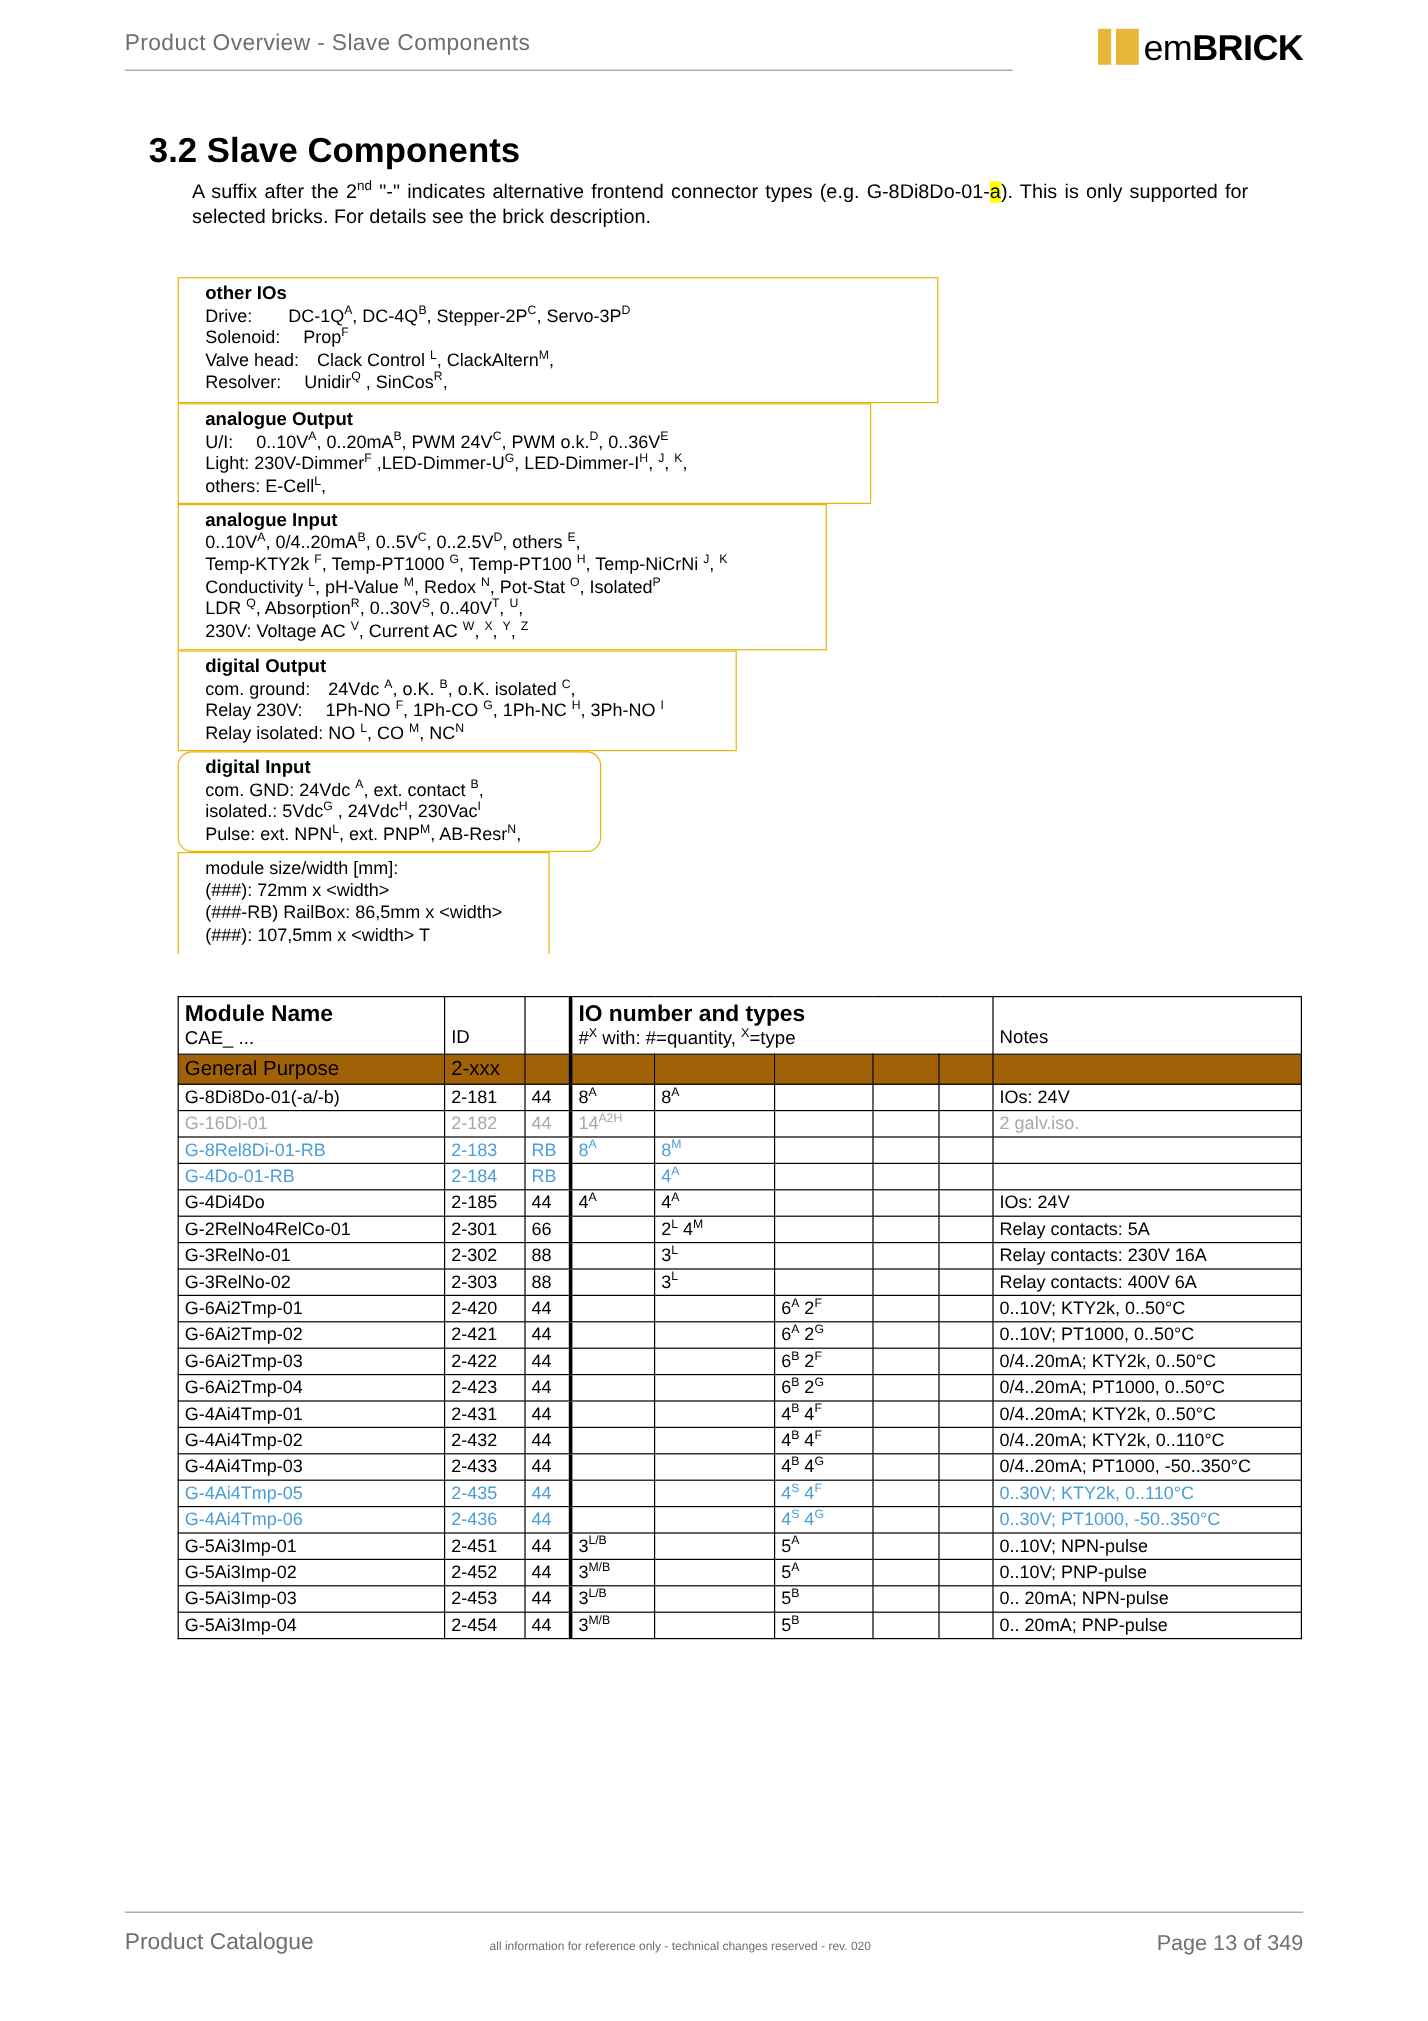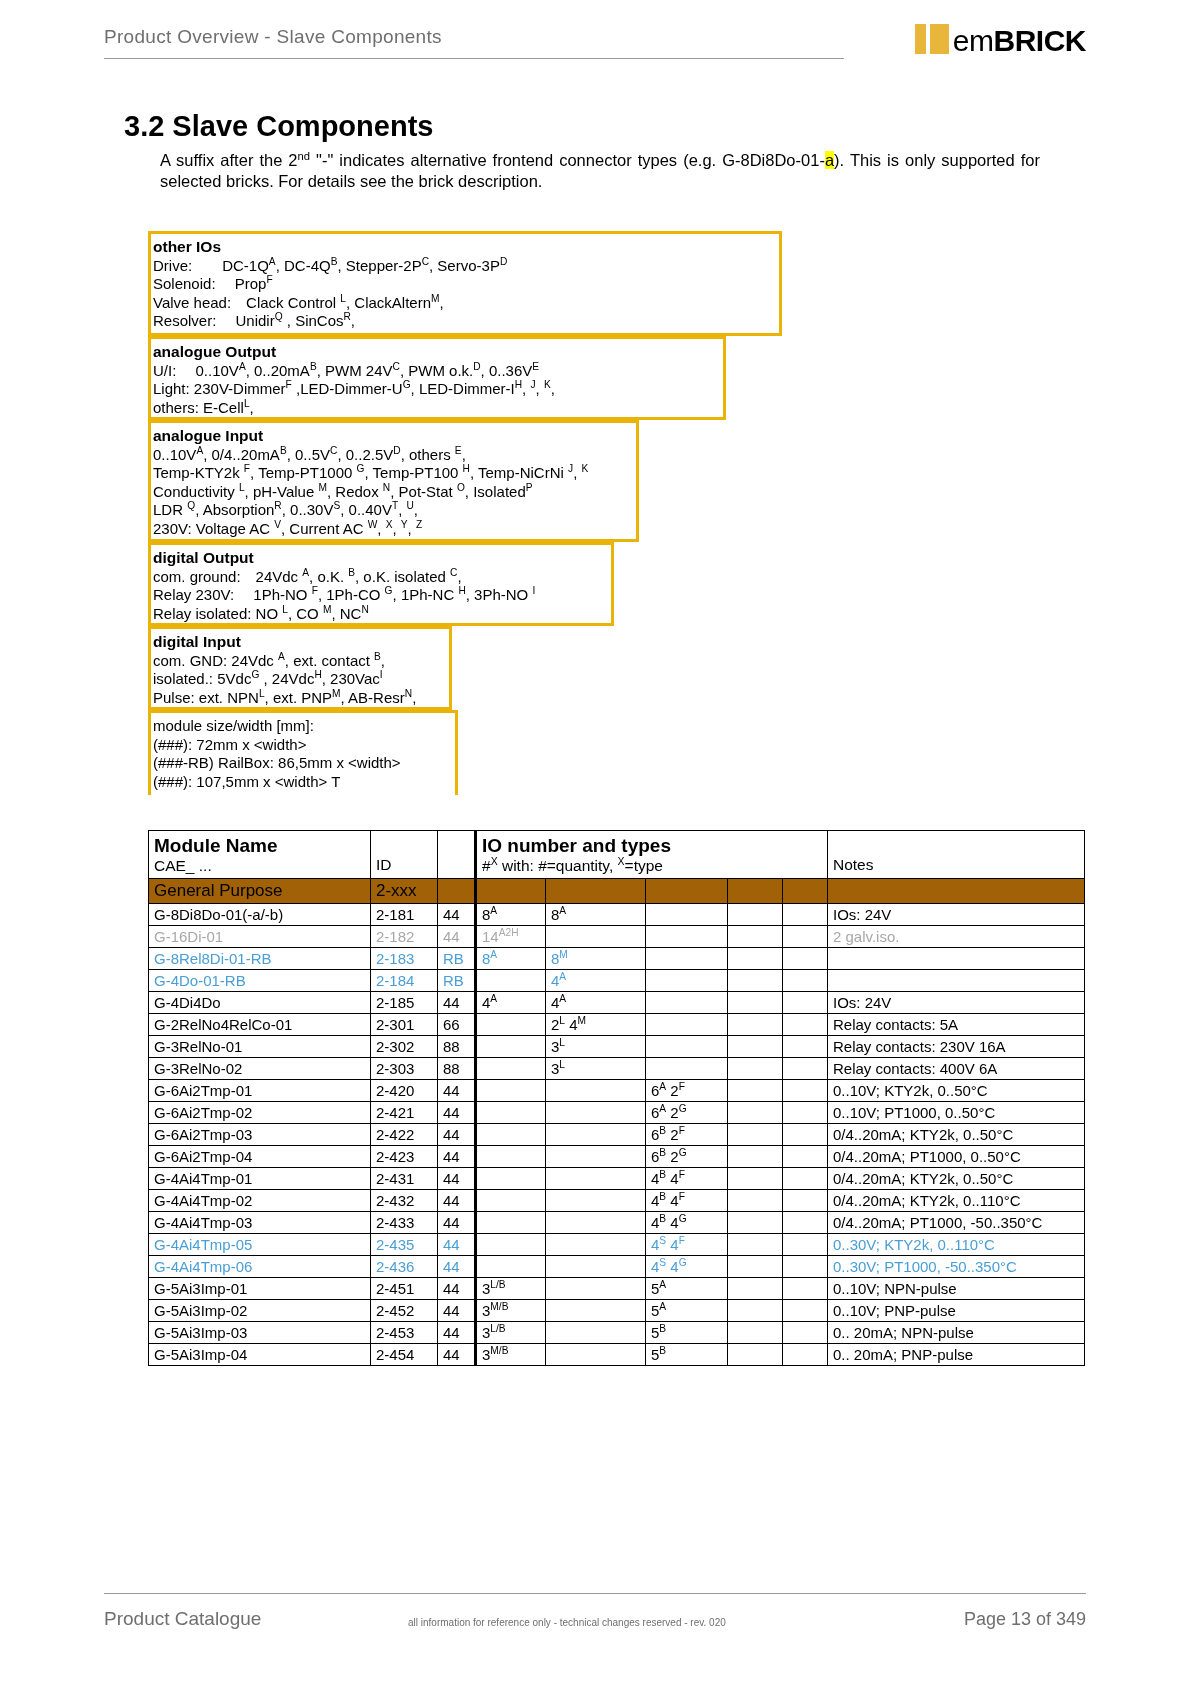--- a/index.html
+++ b/index.html
@@ -98,24 +98,24 @@
   sup { font-size: 0.68em; vertical-align: super; line-height: 0; }
 
   
   .legend {
     position: absolute;
     left: 148px;
     top: 231px;
   }
   .lbox {
     position: absolute;
-    border: 3px solid #eab308;
+    border: 1px solid #eab308;
     box-sizing: border-box;
     background: #ffffff;
-    padding: 4px 0 5px 2px;
+    padding: 4px 0 5px 22px;
     font-size: 15px;
     line-height: 18.6px;
   }
   .lbox b { font-size: 15.5px; }
 
   
   table.main {
     position: absolute;
     left: 148px;
     top: 830px;
@@ -220,41 +220,41 @@
 
     <div class="lbox" style="left:0; top:105px; width:578px; height:84px;">
       <b>analogue Output</b>
       <div>
           <div>U/I:  0..10V<sup>A</sup>, 0..20mA<sup>B</sup>, PWM 24V<sup>C</sup>, PWM o.k.<sup>D</sup>, 0..36V<sup>E</sup></div>
           <div>Light:  230V-Dimmer<sup>F</sup> ,LED-Dimmer-U<sup>G</sup>, LED-Dimmer-I<sup>H</sup>, <sup>J</sup>, <sup>K</sup>,</div>
           <div>others: E-Cell<sup>L</sup>,</div>
         </div>
     </div>
 
-    <div class="lbox" style="left:0; top:189px; width:491px; height:122px;">
+    <div class="lbox" style="left:0; top:189px; width:541px; height:122px;">
       <b>analogue Input</b>
       <div>
           <div>0..10V<sup>A</sup>, 0/4..20mA<sup>B</sup>, 0..5V<sup>C</sup>, 0..2.5V<sup>D</sup>, others <sup>E</sup>,</div>
           <div>Temp-KTY2k <sup>F</sup>, Temp-PT1000 <sup>G</sup>, Temp-PT100 <sup>H</sup>, Temp-NiCrNi <sup>J</sup>, <sup>K</sup></div>
           <div>Conductivity <sup>L</sup>, pH-Value <sup>M</sup>, Redox <sup>N</sup>, Pot-Stat <sup>O</sup>, Isolated<sup>P</sup></div>
           <div>LDR <sup>Q</sup>, Absorption<sup>R</sup>, 0..30V<sup>S</sup>, 0..40V<sup>T</sup>, <sup>U</sup>,</div>
           <div>230V: Voltage AC <sup>V</sup>, Current AC <sup>W</sup>, <sup>X</sup>, <sup>Y</sup>, <sup>Z</sup></div>
         </div>
     </div>
 
     <div class="lbox" style="left:0; top:311px; width:466px; height:84px;">
       <b>digital Output</b>
       <div>
           <div>com. ground: 24Vdc <sup>A</sup>, o.K. <sup>B</sup>, o.K. isolated <sup>C</sup>,</div>
           <div>Relay 230V:  1Ph-NO <sup>F</sup>, 1Ph-CO <sup>G</sup>, 1Ph-NC <sup>H</sup>, 3Ph-NO <sup>I</sup></div>
           <div>Relay isolated:  NO <sup>L</sup>, CO <sup>M</sup>, NC<sup>N</sup></div>
         </div>
     </div>
 
-    <div class="lbox" style="left:0; top:395px; width:304px; height:84px;">
+    <div class="lbox" style="left:0; top:395px; width:353px; height:84px;border-radius:12px;">
       <b>digital Input</b>
       <div>
           <div>com. GND: 24Vdc <sup>A</sup>, ext. contact <sup>B</sup>,</div>
           <div>isolated.: 5Vdc<sup>G</sup> , 24Vdc<sup>H</sup>, 230Vac<sup>I</sup></div>
           <div>Pulse: ext. NPN<sup>L</sup>, ext. PNP<sup>M</sup>, AB-Resr<sup>N</sup>,</div>
         </div>
     </div>
 
     <div class="lbox" style="left:0; top:479px; width:310px; height:85px; border-bottom:none;">
       <div>

